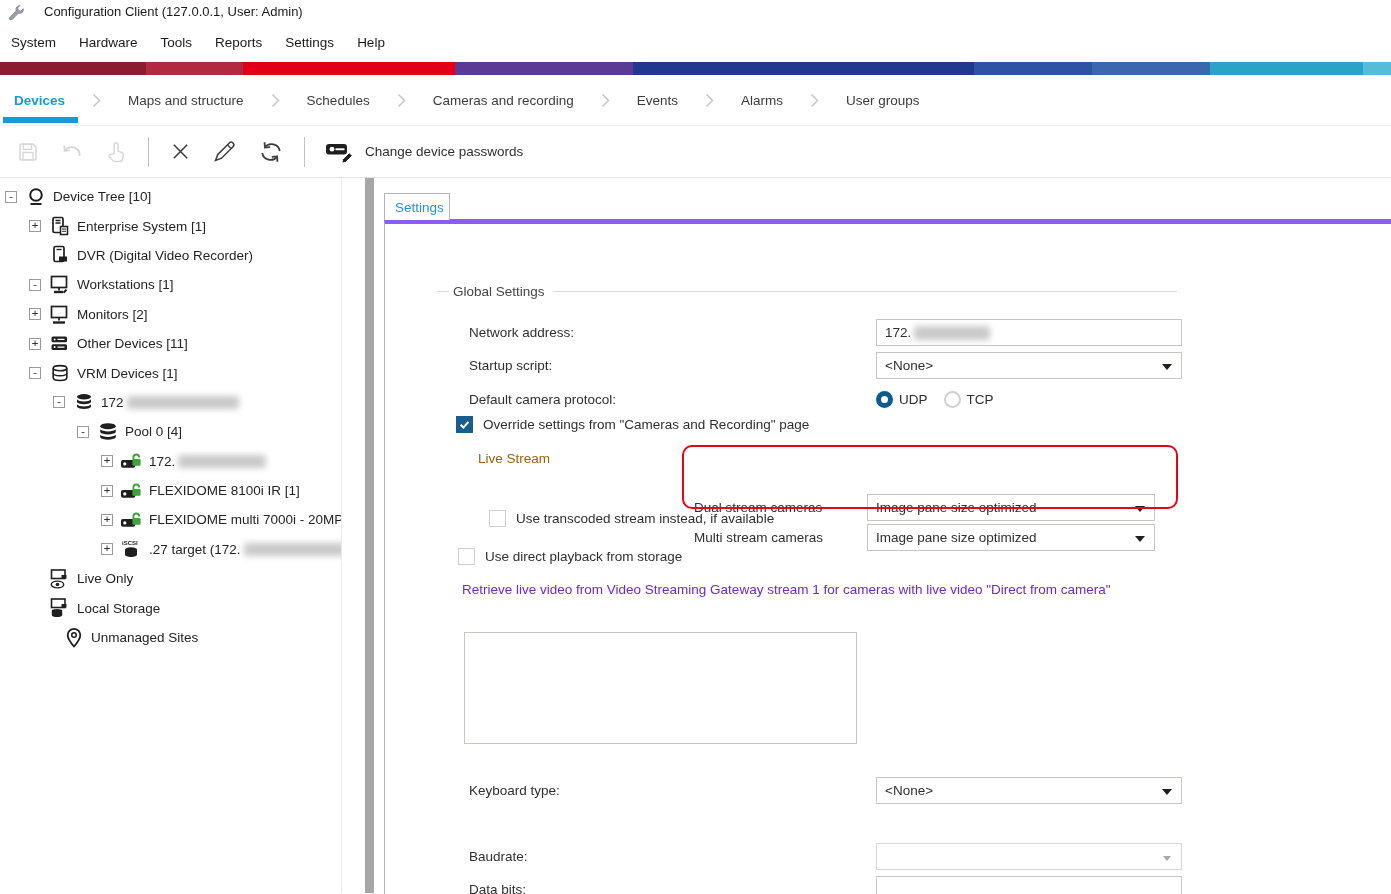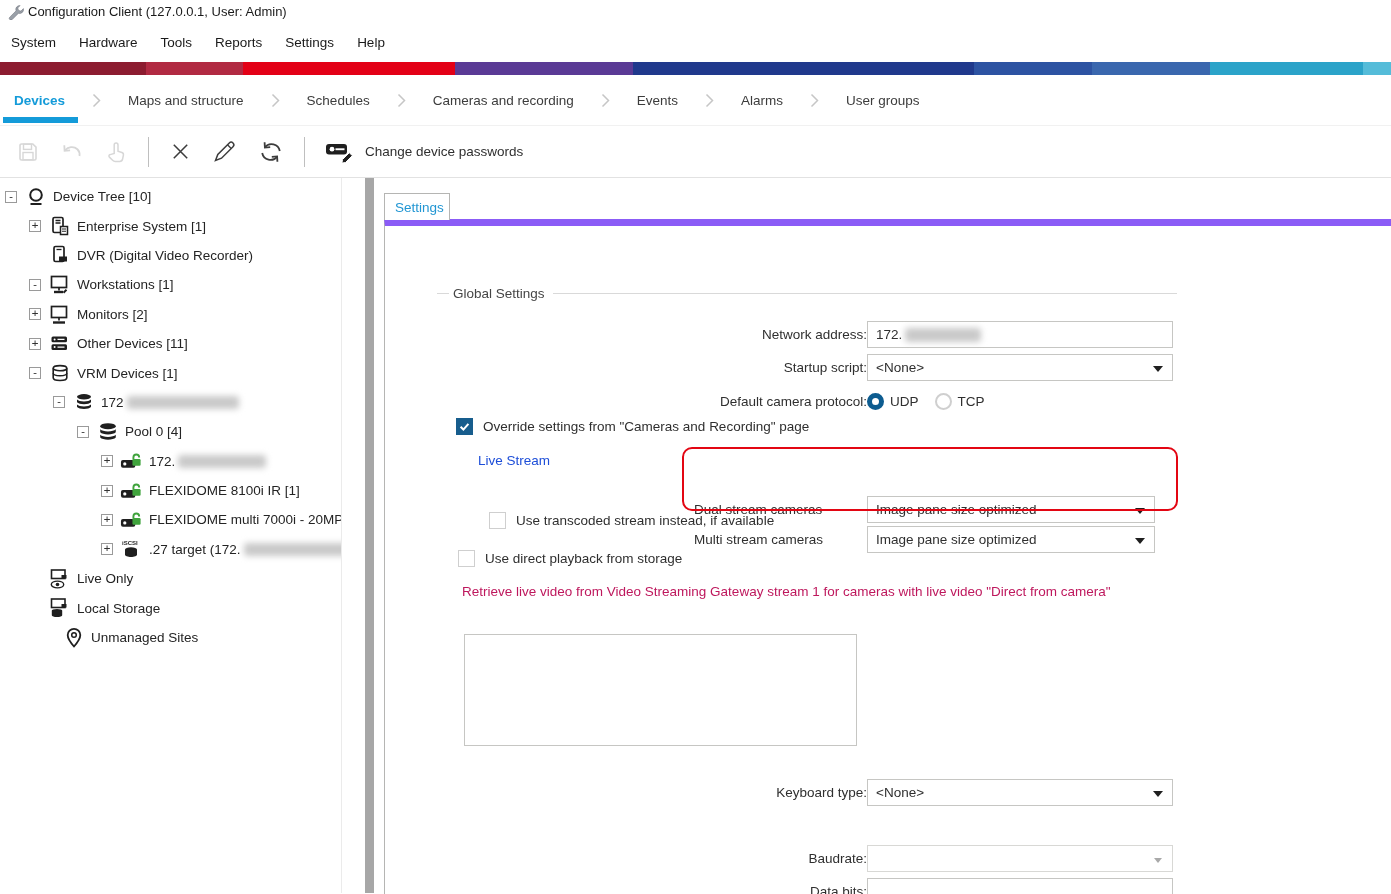--- a/index.html
+++ b/index.html
@@ -1,21 +1,21 @@
 <!DOCTYPE html>
 <html><head>
 <meta charset="utf-8">
 <style>
   * { margin:0; padding:0; box-sizing:border-box; }
   html,body { background:#fff; }
   body { font-family:"Liberation Sans", sans-serif; color:#2b2b2b; }
   #app { position:relative; width:1391px; height:894px; background:#fff; overflow:hidden; }
 
   
-  .titlebar { height:23px; display:flex; align-items:center; gap:4px; padding-left:8px; font-size:13px; color:#1a1a1a; }
+  .titlebar { height:23px; display:flex; align-items:center; gap:20px; padding-left:8px; font-size:13px; color:#1a1a1a; }
   .titlebar svg { display:block; }
 
   
   .menubar { height:39px; display:flex; align-items:center; gap:23px; padding-left:11px; font-size:13.5px; color:#1a1a1a; }
   .menu-item { cursor:default; }
 
   
   .brandbar { height:13px;
     background:linear-gradient(to right,
       #8c1c30 0%, #8c1c30 10.5%,
@@ -62,48 +62,48 @@
   .rblur { display:inline-block; height:13px; border-radius:3px; filter:blur(3px); background:#c9c9c9; margin-left:3px; vertical-align:-2px; }
   .b-ws   { background:#8fcdf0; width:66px; height:15px; margin-left:2px; }
   .b-vrm  { width:112px; }
   .b-cam  { width:88px; }
   .b-tgt  { width:108px; }
   .b-net  { width:76px; height:14px; }
 
   
   .panel { position:absolute; left:384px; top:0; right:0; bottom:0; }
   .ptab { position:absolute; left:0; top:15px; width:66px; height:27px; background:#fff; border:1px solid #b5b5b3; border-bottom:none; z-index:2; display:flex; align-items:center; padding-left:10px; color:#2196d3; font-size:13.5px; }
-  .pbody { position:absolute; left:0; top:41px; right:-1px; bottom:-1px; border-top:7px solid #8b5cf6; border-left:1px solid #b5b5b3; background:#fff; overflow:hidden;text-decoration:underline; }
+  .pbody { position:absolute; left:0; top:41px; right:-1px; bottom:-1px; border-top:5px solid #8b5cf6; border-left:1px solid #b5b5b3; background:#fff; overflow:hidden;text-decoration:underline; }
 
   .legend { position:absolute; left:52px; top:60px; width:740px; display:flex; align-items:center; font-size:13.5px; color:#454545; }
   .legend .dash { width:12px; height:1px; background:#d9d9d9; margin-right:4px; }
   .legend .line { flex:1; height:1px; background:#d9d9d9; margin-left:8px; }
 
-  .frow { position:absolute; left:75px; display:flex; align-items:center; height:27px; font-size:13.5px; color:#2f2f2f;text-align:right; }
+  .frow { position:absolute; left:84px; display:flex; align-items:center; height:27px; font-size:13.5px; color:#2f2f2f; }
   .frow .flabel { width:407px; }
   .tinput, .combo { width:306px; height:27px; border:1px solid #c6c6c3; background:#fff; display:flex; align-items:center; padding:0 24px 0 8px; position:relative; font-size:13.5px; color:#2f2f2f; }
   .tinput { padding-right:8px; }
   .combo::after { content:""; position:absolute; right:9px; top:11px; border-left:5px solid transparent; border-right:5px solid transparent; border-top:6px solid #1f1f1f; }
   .combo.disabled { border-color:#d8d8d5; }
   .combo.disabled::after { right:10px; top:12px; border-left-width:4px; border-right-width:4px; border-top-width:5px; border-top-color:#a9a9a9; }
 
   .radio { width:17px; height:17px; border-radius:50%; flex:none; }
   .radio.on { border:5px solid #0d5c90; background:#fff; }
   .radio.off { border:2px solid #cfcfcf; background:#fff; }
   .rlabel { margin:0 16px 0 6px; }
 
   .cbrow { position:absolute; display:flex; align-items:center; gap:10px; font-size:13.5px; color:#2f2f2f; }
   .cb { width:17px; height:17px; flex:none; }
   .cb.on { background:#175d8d; display:flex; align-items:center; justify-content:center; }
   .cb.off { background:#fff; border:1px solid #cfcfcf; }
 
-  .sublabel { position:absolute; left:93px; top:227px; font-size:13.5px; color:#1d4ed8; }
+  .sublabel { position:absolute; left:93px; top:227px; font-size:13.5px; color:#a16207; }
   .hl { position:absolute; left:297px; top:221px; width:496px; height:64px; border:2.5px solid #e30613; border-radius:10px; z-index:1; pointer-events:none; }
   .hl-row { position:absolute; display:flex; align-items:center; font-size:13.5px; color:#2f2f2f;margin-top:44px; }
-  .note { position:absolute; left:77px; top:355px; width:660px; font-size:13.5px; line-height:21px; color:#be185d; }
+  .note { position:absolute; left:77px; top:355px; width:660px; font-size:13.5px; line-height:21px; color:#6d28d9; }
   .listbox { position:absolute; left:79px; top:408px; width:393px; height:112px; border:1px solid #c6c6c3; background:#fff; }
 </style>
 </head>
 <body>
 
 <div id="app">
 
   <div class="titlebar">
     <span>
         <svg width="16" height="16" viewBox="0 0 18 18">

